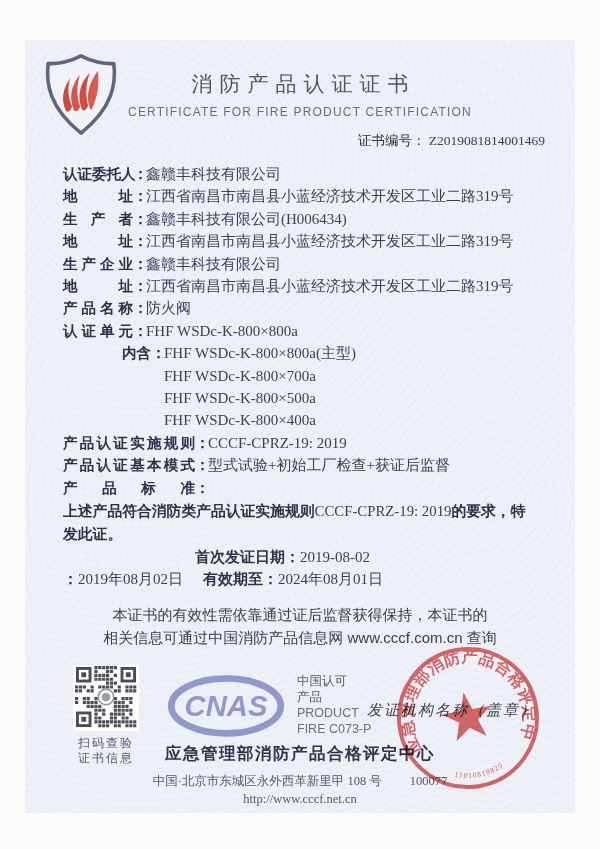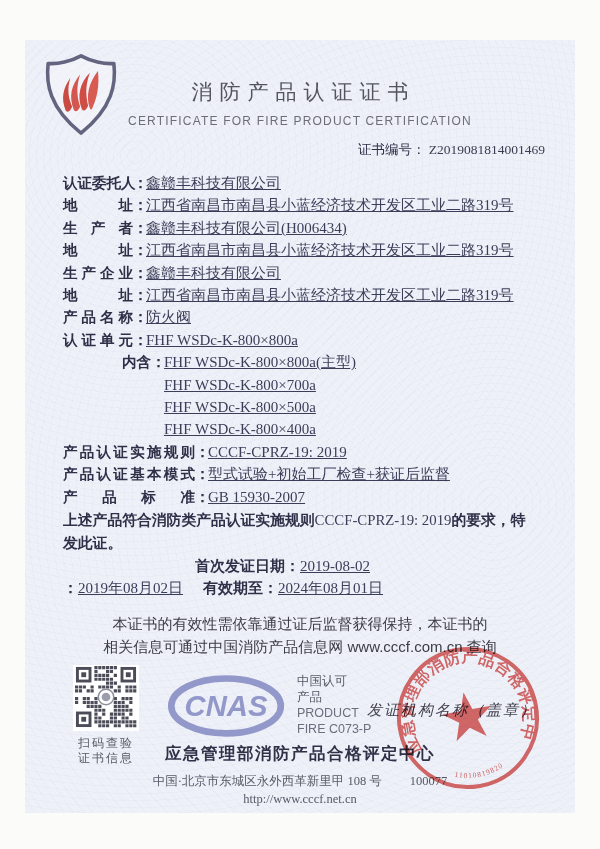--- a/index.html
+++ b/index.html
@@ -14,21 +14,21 @@
     background-color:#eff1f8;
     background-image:
       repeating-radial-gradient(circle at 20% 15%, rgba(110,130,190,0.045) 0 1px, transparent 1px 7px),
       repeating-radial-gradient(circle at 85% 60%, rgba(110,130,190,0.04) 0 1px, transparent 1px 8px),
       repeating-linear-gradient(48deg, rgba(120,140,200,0.025) 0 1px, transparent 1px 5px);
     color:#3b3e58;
   }
   
   .logo{position:absolute;left:16px;top:12px;}
   .title{
-    margin:8px;padding-top:30px;text-align:center;
+    margin:0;padding-top:30px;text-align:center;
     font-size:21px;font-weight:500;letter-spacing:7px;color:#53545f;text-indent:7px;
   }
   .subtitle{
     margin:7px 0 0;text-align:center;
     font-size:12px;letter-spacing:1.2px;color:#6d6d78;
     font-family:"Liberation Sans","DejaVu Sans",sans-serif;
   }
   .certno{
     margin-top:13px;text-align:right;padding-right:30px;
     font-size:13.5px;color:#3c3c50;
@@ -36,21 +36,21 @@
   .certno .lblb{font-weight:normal;color:#2e3048;}
   
   .fields{margin-top:13px;padding:0 38px;}
   .row{display:flex;line-height:22.4px;font-size:15px;white-space:nowrap;}
   .lbl{
     display:inline-block;width:70px;
     font-weight:bold;color:#2e3048;font-size:14.5px;
     text-align:justify;text-align-last:justify;
   }
   .colon{font-weight:bold;color:#2e3048;width:13px;display:inline-block;}
-  .val{color:#3b3e58;text-decoration:underline;}
+  .val{color:#3b3e58;}
   .lbl-inner{width:88px;text-align:right;text-align-last:right;}
   .spacer{display:inline-block;width:101px;}
   .lbl2{
     display:inline-block;width:132px;
     font-weight:bold;color:#2e3048;font-size:14.5px;
     text-align:justify;text-align-last:justify;
   }
   
   .statement{
     margin:1px 0 0;padding:0 38px;font-size:14.8px;line-height:22.4px;color:#2e3048;
@@ -192,21 +192,20 @@
         <span class="val">CCCF-CPRZ-19: 2019</span>
     </div>
     <div class="row">
       <span class="lbl2">产品认证基本模式</span>
         <span class="colon">：</span>
         <span class="val">型式试验+初始工厂检查+获证后监督</span>
     </div>
     <div class="row">
       <span class="lbl2">产品标准</span>
         <span class="colon">：</span>
-        <span class="val">GB 15930-2007</span>
     </div>
   </div>
 
   <p class="statement"><b>上述产品符合消防类产品认证实施规则</b><span>CCCF-CPRZ-19: 2019</span><b>的要求，特发此证。</b></p>
 
   <div class="row date-row1">
     <b>首次发证日期</b>
       <b>：</b>
       <span class="val">2019-08-02</span>
   </div>

